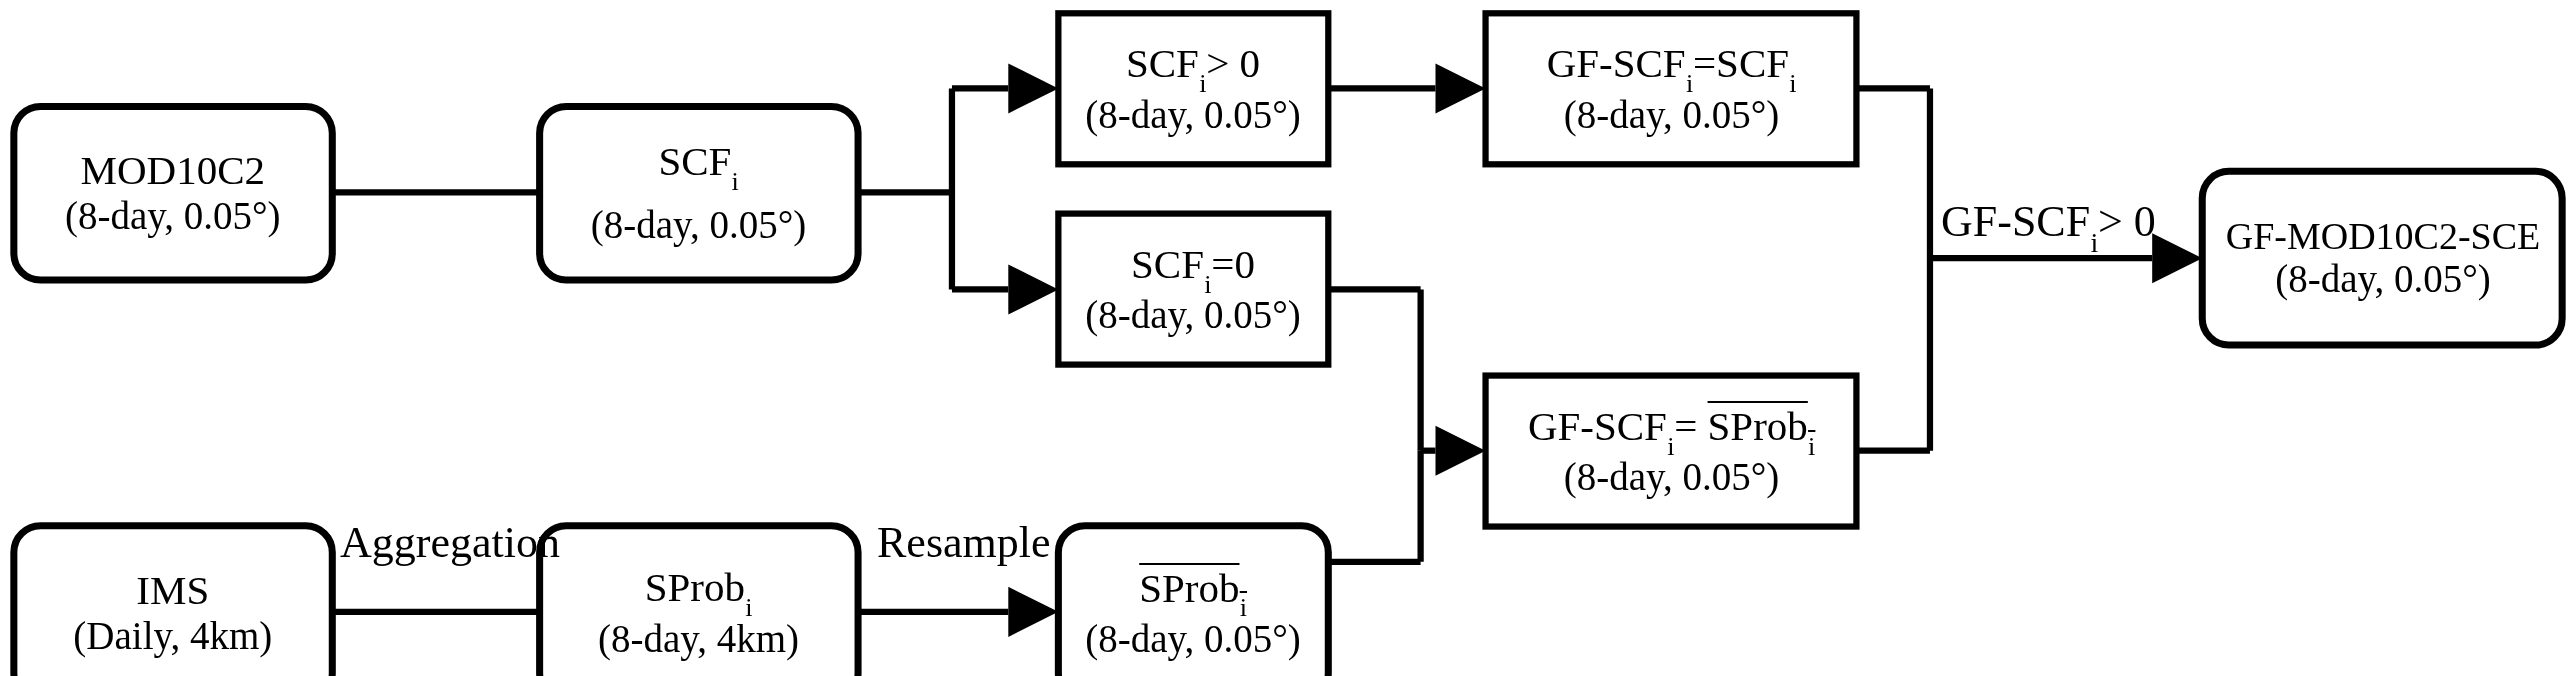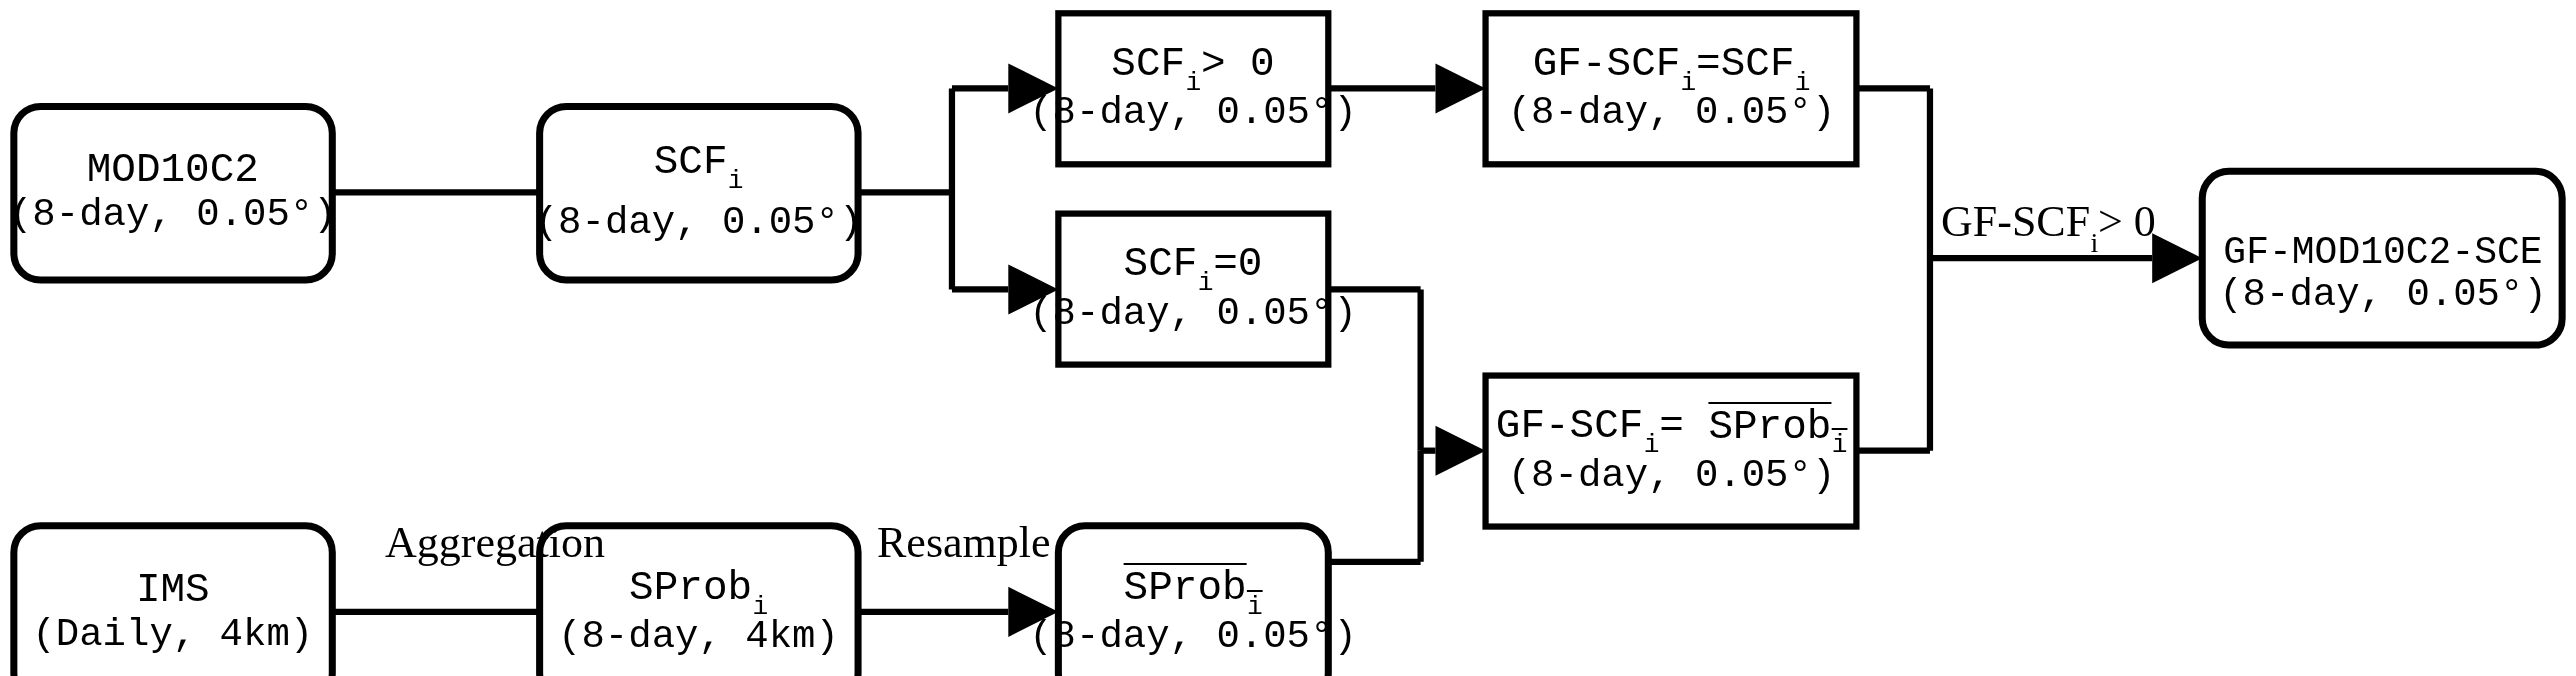--- a/index.html
+++ b/index.html
@@ -45,21 +45,21 @@
     stroke-linejoin: miter;
   }
   .conn-head {
     fill: #000000;
     stroke: none;
   }
   .node-label {
     position: absolute;
     text-align: center;
     color: #000000;
-    font-family: Liberation Mono, monospace;
+    font-family: Liberation Serif, serif;
     line-height: 1.12;
     white-space: nowrap;
     pointer-events: none;
     display: flex;
     flex-direction: column;
     align-items: center;
     justify-content: center;
   }
   .line1 {
     font-size: 41px;
@@ -202,40 +202,40 @@
   <div class="node-label" style="left:1058px; top:214px; width:270px; height:151px;">
     <div class="line1"><span>SCF</span><span class="sub">i</span><span>=0</span></div>
     <div class="line2">(8-day, 0.05°)</div>
   </div>
 
   <div class="node-label" style="left:1486px; top:376px; width:371px; height:151px;text-align:right;">
     <div class="line1"><span>GF-SCF</span><span class="sub">i</span><span>= </span><span class="ovl"><span>SProb</span><span class="sub">i</span></span></div>
     <div class="line2">(8-day, 0.05°)</div>
   </div>
 
-  <div class="node-label" style="left:2203px; top:188px; width:360px; height:174px;">
+  <div class="node-label" style="left:2203px; top:171px; width:360px; height:174px;">
     <div class="line1" style="font-size:38px;">GF-MOD10C2-SCE</div>
     <div class="line2">(8-day, 0.05°)</div>
   </div>
 
   <div class="node-label" style="left:13.3px; top:526px; width:319px; height:174px;">
     <div class="line1">IMS</div>
     <div class="line2">(Daily, 4km)</div>
   </div>
 
   <div class="node-label" style="left:539px; top:526px; width:319px; height:174px;">
     <div class="line1"><span>SProb</span><span class="sub">i</span></div>
     <div class="line2">(8-day, 4km)</div>
   </div>
 
   <div class="node-label" style="left:1058px; top:526px; width:270px; height:174px;">
     <div class="line1"><span class="ovl"><span>SProb</span><span class="sub">i</span></span></div>
     <div class="line2">(8-day, 0.05°)</div>
   </div>
 
-  <div class="edge-label" style="left:340px; top:517px;margin-left:45px;">Aggregation</div>
+  <div class="edge-label" style="left:340px; top:517px;">Aggregation</div>
 
   <div class="edge-label" style="left:869px; top:517px;margin-left:8px;">Resample</div>
 
   <div class="edge-label" style="left:1941px; top:196px;"><span>GF-SCF</span><span class="sub">i</span><span>&gt; 0</span></div>
 
 </div>
 
 
 </body></html>

